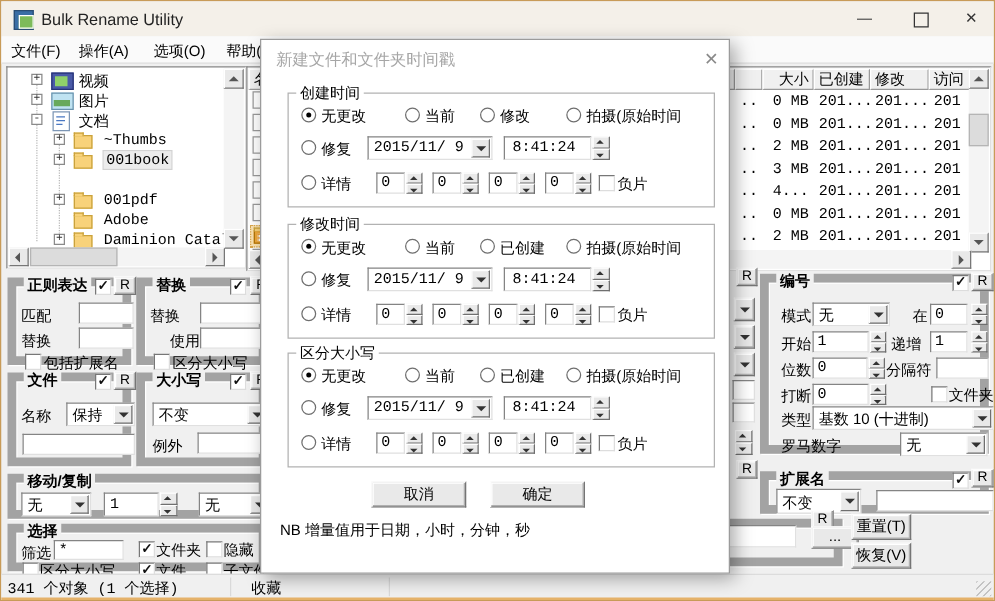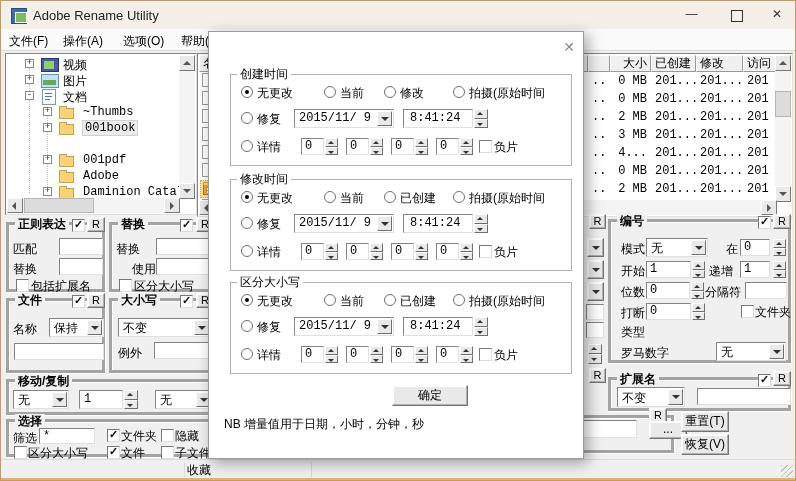--- a/index.html
+++ b/index.html
@@ -6,21 +6,21 @@
   #frame{position:relative;width:796px;height:481px;background:#f0f0f0;border:1px solid #c89b58;
          box-sizing:border-box;overflow:hidden;font-family:"Liberation Sans",sans-serif;font-size:12px;color:#000}
   .a{position:absolute}
   .nw{white-space:nowrap}
   .b{font-weight:bold}
   .mono{font-family:"Liberation Mono",monospace;font-size:12px}
   .clip{overflow:hidden}
   .sunk{background:#fff;border:1px solid;border-color:#848484 #e0e0e0 #e0e0e0 #848484;box-sizing:border-box}
   .btn{background:#e9e9e9;border:1px solid;border-color:#fdfdfd #757575 #757575 #fdfdfd;
        box-shadow:inset -1px -1px 0 #b0b0b0,inset 1px 1px 0 #fff;text-align:center;box-sizing:border-box;cursor:default}
-  .gb{border:3px solid #a3a3a3;box-shadow:inset 1px 1px 0 #fff,1px 1px 0 #fff;box-sizing:border-box}
+  .gb{border:7px solid #a3a3a3;box-shadow:inset 1px 1px 0 #fff,1px 1px 0 #fff;box-sizing:border-box}
   .gl{position:absolute;top:-8px;left:6px;background:#f0f0f0;padding:0 3px;line-height:14px}
   .wgl{background:#fff}
   .cb{width:11px;height:11px;background:#fff;border:1px solid;border-color:#777 #ddd #ddd #777;box-sizing:content-box}
   .cb.on::after{content:"✓";position:absolute;left:1px;top:-2px;font-size:11px;font-weight:bold;color:#111}
   .radio{width:12px;height:12px;border-radius:50%;background:#fff;border:1px solid #6f6f6f;box-sizing:border-box}
   .radio.on::after{content:"";position:absolute;left:3px;top:3px;width:4px;height:4px;border-radius:50%;background:#000}
   .ddb{position:absolute;right:1px;top:1px;bottom:1px;width:15px;background:#e9e9e9;border:1px solid;border-color:#fff #6f6f6f #6f6f6f #fff;box-sizing:border-box}
   .ddb::after{content:"";position:absolute;left:3px;top:5px;border:4px solid transparent;border-top-color:#333}
   .ud .u,.ud .d{position:absolute;left:0;right:0;height:50%;background:#e9e9e9;border:1px solid;border-color:#fff #6f6f6f #6f6f6f #fff;box-sizing:border-box}
   .ud .d{top:50%}
@@ -51,21 +51,21 @@
 </style>
 </head>
 <body>
 
 <div id="frame">
 
   <div class="a" style="left:0;top:0;width:794px;height:28px;background:#f4f0e9">
     <span class="a" style="left:10px;top:7px;width:14px;height:14px;background:#3a6ea5;border:1px solid #2a4d73">
       <span class="a" style="left:3px;top:3px;width:10px;height:9px;background:#7dbb5a;border:1px solid #fff"></span>
     </span>
-    <span class="a nw" style="left:32px;top:7px;font-size:13px;color:#222">Adobe Rename Utility</span>
+    <span class="a nw" style="left:32px;top:7px;font-size:13px;color:#222">Bulk Rename Utility</span>
     <span class="a" style="left:668px;top:0;width:45px;height:28px;text-align:center;line-height:26px;color:#333">—</span>
     <span class="a" style="left:713px;top:0;width:45px;height:28px">
       <span class="a" style="left:17px;top:9px;width:10px;height:10px;border:1px solid #333"></span>
     </span>
     <span class="a" style="left:758px;top:0;width:36px;height:28px;text-align:center;line-height:26px;color:#333">✕</span>
   </div>
 
   <div class="a" style="left:0;top:28px;width:794px;height:22px;background:#fafafa;border-bottom:1px solid #dcdcdc;box-sizing:border-box">
     <span class="a nw" style="left:8px;top:4px">文件(F)</span>
     <span class="a nw" style="left:62px;top:4px">操作(A)</span>
@@ -387,20 +387,24 @@
         <span class="nw mono" style="position:absolute;left:3px;top:0">0</span>
       </span>
     <span class="a ud" style="left:81px;top:81px;width:13px;height:17px">
         <span class="u"></span>
         <span class="d"></span>
       </span>
     <span class="a cb" style="left:130px;top:83px"></span>
     <span class="a nw clip" style="left:144px;top:82px;width:36px;height:14px">文件夹</span>
 
     <span class="a nw" style="left:10px;top:102px">类型</span>
+    <span class="a sunk" style="left:35px;top:99px;width:145px;height:19px">
+      <span class="nw" style="position:absolute;left:4px;top:1px">基数 10 (十进制)</span>
+      <span class="ddb"></span>
+    </span>
 
     <span class="a nw" style="left:10px;top:123px">罗马数字</span>
     <span class="a sunk" style="left:105px;top:120px;width:70px;height:19px">
       <span class="nw" style="position:absolute;left:4px;top:1px">无</span>
       <span class="ddb"></span>
     </span>
   </div>
 
   <div class="a gb" style="left:607px;top:376px;width:183px;height:34px">
     <span class="gl b">扩展名</span>
@@ -414,28 +418,30 @@
   </div>
 
   <div class="a gb" style="left:560px;top:414px;width:113px;height:38px"></div>
   <span class="a btn" style="left:648px;top:407px;width:18px;height:15px;line-height:13px;font-size:11px">R</span>
   <span class="a sunk" style="left:568px;top:419px;width:68px;height:18px"></span>
   <span class="a btn" style="left:648px;top:420px;width:38px;height:18px;line-height:15px">...</span>
   <span class="a btn nw" style="left:680px;top:410px;width:48px;height:21px;line-height:19px">重置(T)</span>
   <span class="a btn nw" style="left:680px;top:433px;width:48px;height:21px;line-height:19px">恢复(V)</span>
 
   <div class="a" style="left:0;top:458px;width:794px;height:19px;background:#f0f0f0;border-top:1px solid #dcdcdc;box-sizing:border-box">
+    <span class="a nw mono" style="left:5px;top:2px">341 个对象 (1 个选择)</span>
     <span class="a sep" style="left:183px;top:2px;height:15px"></span>
-    <span class="a nw" style="left:186px;top:2px">收藏</span>
+    <span class="a nw" style="left:200px;top:2px">收藏</span>
     <span class="a sep" style="left:310px;top:2px;height:15px"></span>
     <span class="a grip" style="left:780px;top:5px;width:12px;height:12px"></span>
   </div>
   <div class="a" style="left:0;top:477px;width:794px;height:3px;background:#e5b26a"></div>
 
   <div class="a" id="dlg">
+    <span class="a nw" style="left:12px;top:7px;font-size:13px;color:#a6a6a6">新建文件和文件夹时间戳</span>
     <span class="a" style="left:349px;top:5px;width:22px;height:20px;text-align:center;line-height:20px;color:#8a8a8a;font-size:14px">✕</span>
 
     <div class="a dgb" style="left:21px;top:42px;width:342px;height:92px">
       <span class="gl wgl">创建时间</span>
       <span class="a radio on" style="left:10px;top:11px"></span>
       <span class="a nw" style="left:26px;top:10px">无更改</span>
       <span class="a radio" style="left:93px;top:11px"></span>
       <span class="a nw" style="left:109px;top:10px">当前</span>
       <span class="a radio" style="left:153px;top:11px"></span>
       <span class="a nw" style="left:169px;top:10px">修改</span>
@@ -601,17 +607,18 @@
           <span class="nw mono" style="position:absolute;left:3px;top:0">0</span>
         </span>
       <span class="a ud" style="left:229px;top:63px;width:13px;height:17px">
           <span class="u"></span>
           <span class="d"></span>
         </span>
       <span class="a cb" style="left:248px;top:65px"></span>
       <span class="a nw" style="left:263px;top:64px">负片</span>
     </div>
 
+    <span class="a btn nw" style="left:88px;top:353px;width:76px;height:21px;line-height:19px">取消</span>
     <span class="a btn nw" style="left:183px;top:353px;width:76px;height:21px;line-height:19px">确定</span>
     <span class="a nw" style="left:15px;top:384px">NB 增量值用于日期，小时，分钟，秒</span>
   </div>
 
 </div>
 
 </body></html>

